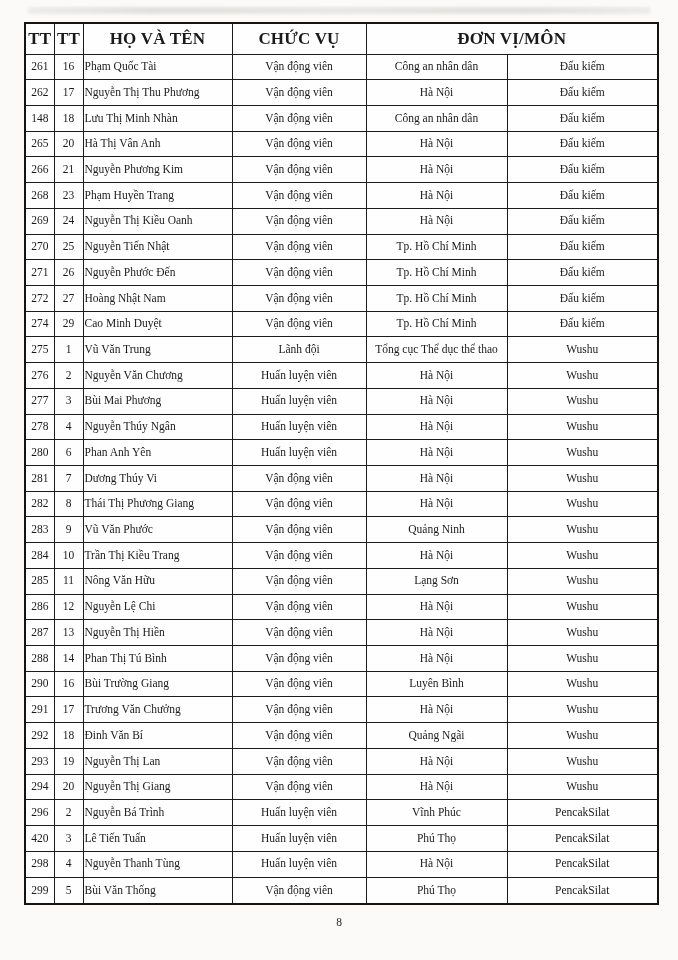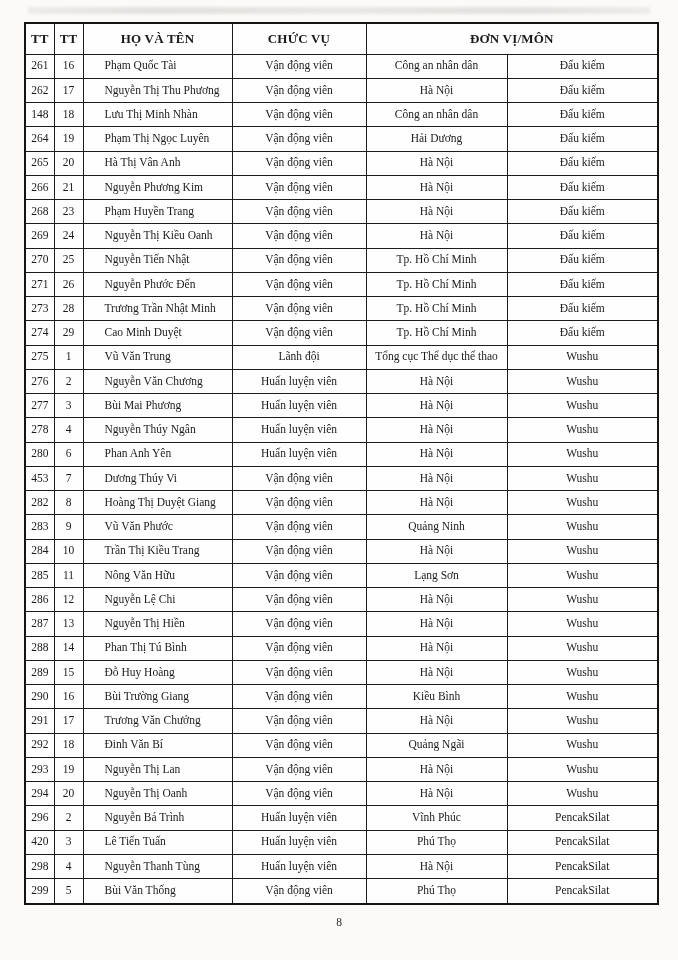--- a/index.html
+++ b/index.html
@@ -27,37 +27,37 @@
     table-layout: fixed;
     background: #fefefe;
   }
   table.roster, table.roster td, table.roster th {
     border: 1px solid #1c1c1c;
   }
   table.roster { border: 2px solid #141414; }
   thead tr { height: 31px; }
   th {
     font-weight: bold;
-    font-size: 13px;
+    font-size: 17px;
     text-align: center;
     vertical-align: middle;
     letter-spacing: .2px;
     margin-left: 28px;
   }
   td {
     font-size: 11.5px;
     text-align: center;
     vertical-align: middle;
     white-space: nowrap;
     overflow: hidden;
     line-height: 1;
   }
   td.cell-name {
     text-align: left;
-    padding-left: 21px;
+    padding-left: 1px;
   }
   .page-number {
     position: absolute;
     left: 0; top: 916px;
     width: 678px;
     text-align: center;
     font-size: 11.5px;
     color: #2a2a2a;
   }
 </style>
@@ -105,28 +105,20 @@
 
   <tr>
     <td>148</td>
     <td>18</td>
     <td class="cell-name">Lưu Thị Minh Nhàn</td>
     <td>Vận động viên</td>
     <td>Công an nhân dân</td>
     <td>Đấu kiếm</td>
   </tr>
 
-  <tr>
-    <td>264</td>
-    <td>19</td>
-    <td class="cell-name">Phạm Thị Ngọc Luyên</td>
-    <td>Vận động viên</td>
-    <td>Hải Dương</td>
-    <td>Đấu kiếm</td>
-  </tr>
 
   <tr>
     <td>265</td>
     <td>20</td>
     <td class="cell-name">Hà Thị Vân Anh</td>
     <td>Vận động viên</td>
     <td>Hà Nội</td>
     <td>Đấu kiếm</td>
   </tr>
 
@@ -169,29 +161,29 @@
 
   <tr>
     <td>271</td>
     <td>26</td>
     <td class="cell-name">Nguyễn Phước Đến</td>
     <td>Vận động viên</td>
     <td>Tp. Hồ Chí Minh</td>
     <td>Đấu kiếm</td>
   </tr>
 
-
-  <tr>
-    <td>273</td>
-    <td>28</td>
-    <td class="cell-name">Trương Trần Nhật Minh</td>
+  <tr>
+    <td>272</td>
+    <td>27</td>
+    <td class="cell-name">Hoàng Nhật Nam</td>
     <td>Vận động viên</td>
     <td>Tp. Hồ Chí Minh</td>
     <td>Đấu kiếm</td>
   </tr>
+
 
   <tr>
     <td>274</td>
     <td>29</td>
     <td class="cell-name">Cao Minh Duyệt</td>
     <td>Vận động viên</td>
     <td>Tp. Hồ Chí Minh</td>
     <td>Đấu kiếm</td>
   </tr>
 
@@ -235,32 +227,32 @@
   <tr>
     <td>280</td>
     <td>6</td>
     <td class="cell-name">Phan Anh Yên</td>
     <td>Huấn luyện viên</td>
     <td>Hà Nội</td>
     <td>Wushu</td>
   </tr>
 
   <tr>
-    <td>453</td>
+    <td>281</td>
     <td>7</td>
     <td class="cell-name">Dương Thúy Vi</td>
     <td>Vận động viên</td>
     <td>Hà Nội</td>
     <td>Wushu</td>
   </tr>
 
   <tr>
     <td>282</td>
     <td>8</td>
-    <td class="cell-name">Hoàng Thị Duyệt Giang</td>
+    <td class="cell-name">Thái Thị Phương Giang</td>
     <td>Vận động viên</td>
     <td>Hà Nội</td>
     <td>Wushu</td>
   </tr>
 
   <tr>
     <td>283</td>
     <td>9</td>
     <td class="cell-name">Vũ Văn Phước</td>
     <td>Vận động viên</td>
@@ -306,35 +298,27 @@
 
   <tr>
     <td>288</td>
     <td>14</td>
     <td class="cell-name">Phan Thị Tú Bình</td>
     <td>Vận động viên</td>
     <td>Hà Nội</td>
     <td>Wushu</td>
   </tr>
 
-  <tr>
-    <td>289</td>
-    <td>15</td>
-    <td class="cell-name">Đỗ Huy Hoàng</td>
-    <td>Vận động viên</td>
-    <td>Hà Nội</td>
-    <td>Wushu</td>
-  </tr>
 
   <tr>
     <td>290</td>
     <td>16</td>
     <td class="cell-name">Bùi Trường Giang</td>
     <td>Vận động viên</td>
-    <td>Kiều Bình</td>
+    <td>Luyên Bình</td>
     <td>Wushu</td>
   </tr>
 
   <tr>
     <td>291</td>
     <td>17</td>
     <td class="cell-name">Trương Văn Chưởng</td>
     <td>Vận động viên</td>
     <td>Hà Nội</td>
     <td>Wushu</td>
@@ -354,21 +338,21 @@
     <td>19</td>
     <td class="cell-name">Nguyễn Thị Lan</td>
     <td>Vận động viên</td>
     <td>Hà Nội</td>
     <td>Wushu</td>
   </tr>
 
   <tr>
     <td>294</td>
     <td>20</td>
-    <td class="cell-name">Nguyễn Thị Oanh</td>
+    <td class="cell-name">Nguyễn Thị Giang</td>
     <td>Vận động viên</td>
     <td>Hà Nội</td>
     <td>Wushu</td>
   </tr>
 
 
   <tr>
     <td>296</td>
     <td>2</td>
     <td class="cell-name">Nguyễn Bá Trình</td>

